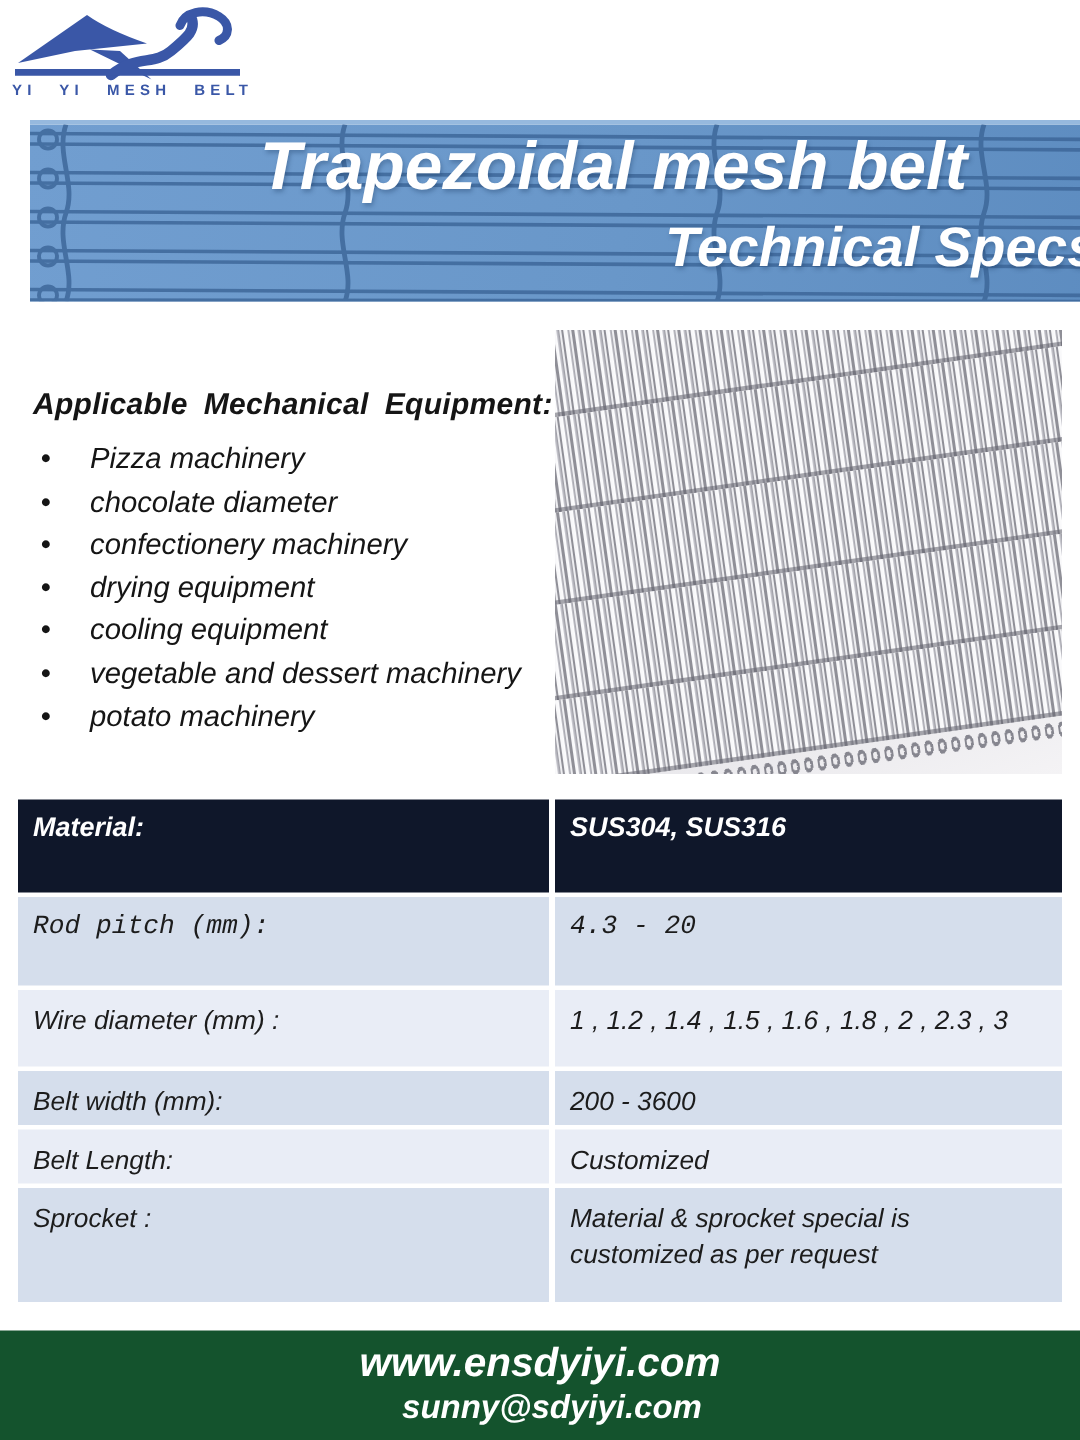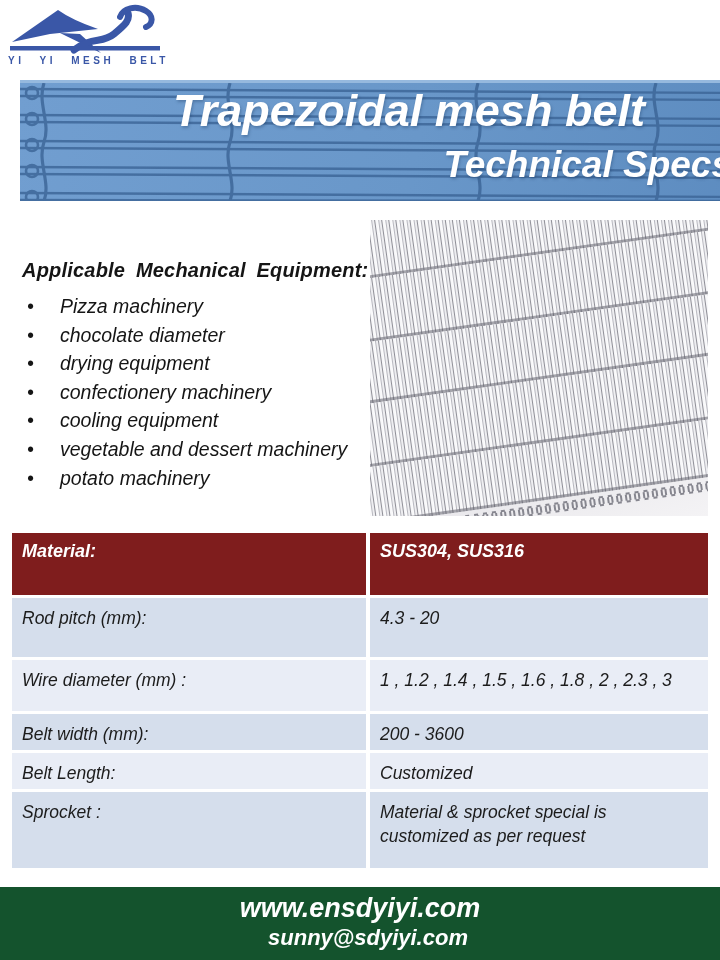--- a/index.html
+++ b/index.html
@@ -77,29 +77,29 @@
 
   
   .spec-table{
     position:absolute;top:533px;left:12px;width:696px;
     display:flex;flex-direction:column;gap:3px;
   }
   .spec-row{display:flex;gap:4px;}
   .spec-cell{box-sizing:border-box;padding:8px 10px 4px 10px;}
   .cell-label{width:354px;}
   .cell-value{flex:1;}
-  .row-blue .spec-cell{background:#7f1d1d;color:#ffffff;font-weight:bold;
+  .row-blue .spec-cell{background:#0f172a;color:#ffffff;font-weight:bold;
     font-style:italic;font-size:18px;}
   .row-blue{min-height:62px;}
   .row-dark .spec-cell{background:#d5deec;}
   .row-light .spec-cell{background:#e9edf6;}
   .row-dark .spec-cell,.row-light .spec-cell{
     color:#1c1c1c;font-style:italic;font-size:17.5px;line-height:24px;
   }
-  .h-r2{min-height:59px;}
+  .h-r2{min-height:59px;font-family:Liberation Mono, monospace;}
   .h-r3{min-height:51px;}
   .h-r4{min-height:32px;}
   .h-r5{min-height:32px;}
   .h-r6{min-height:76px;border-radius:27px;}
 
   
   .footer{
     position:absolute;top:887px;left:0;width:720px;height:73px;
     background:#14532d;color:#ffffff;text-align:center;font-style:italic;font-weight:bold;
   }
@@ -154,22 +154,22 @@
     </svg>
     <div class="banner-title">Trapezoidal mesh belt</div>
     <div class="banner-subtitle">Technical Specs</div>
   </div>
 
   <div class="equipment">
     <h3 class="equipment-heading">Applicable Mechanical Equipment:</h3>
     <ul class="equipment-list">
       <li>Pizza machinery</li>
       <li>chocolate diameter</li>
+      <li>confectionery machinery</li>
       <li>drying equipment</li>
-      <li>confectionery machinery</li>
       <li>cooling equipment</li>
       <li>vegetable and dessert machinery</li>
       <li>potato machinery</li>
     </ul>
   </div>
 
   <div class="photo">
     <div class="mesh-wrap">
       <div class="mesh-band b1"></div>
       <div class="mesh-band b2"></div>

